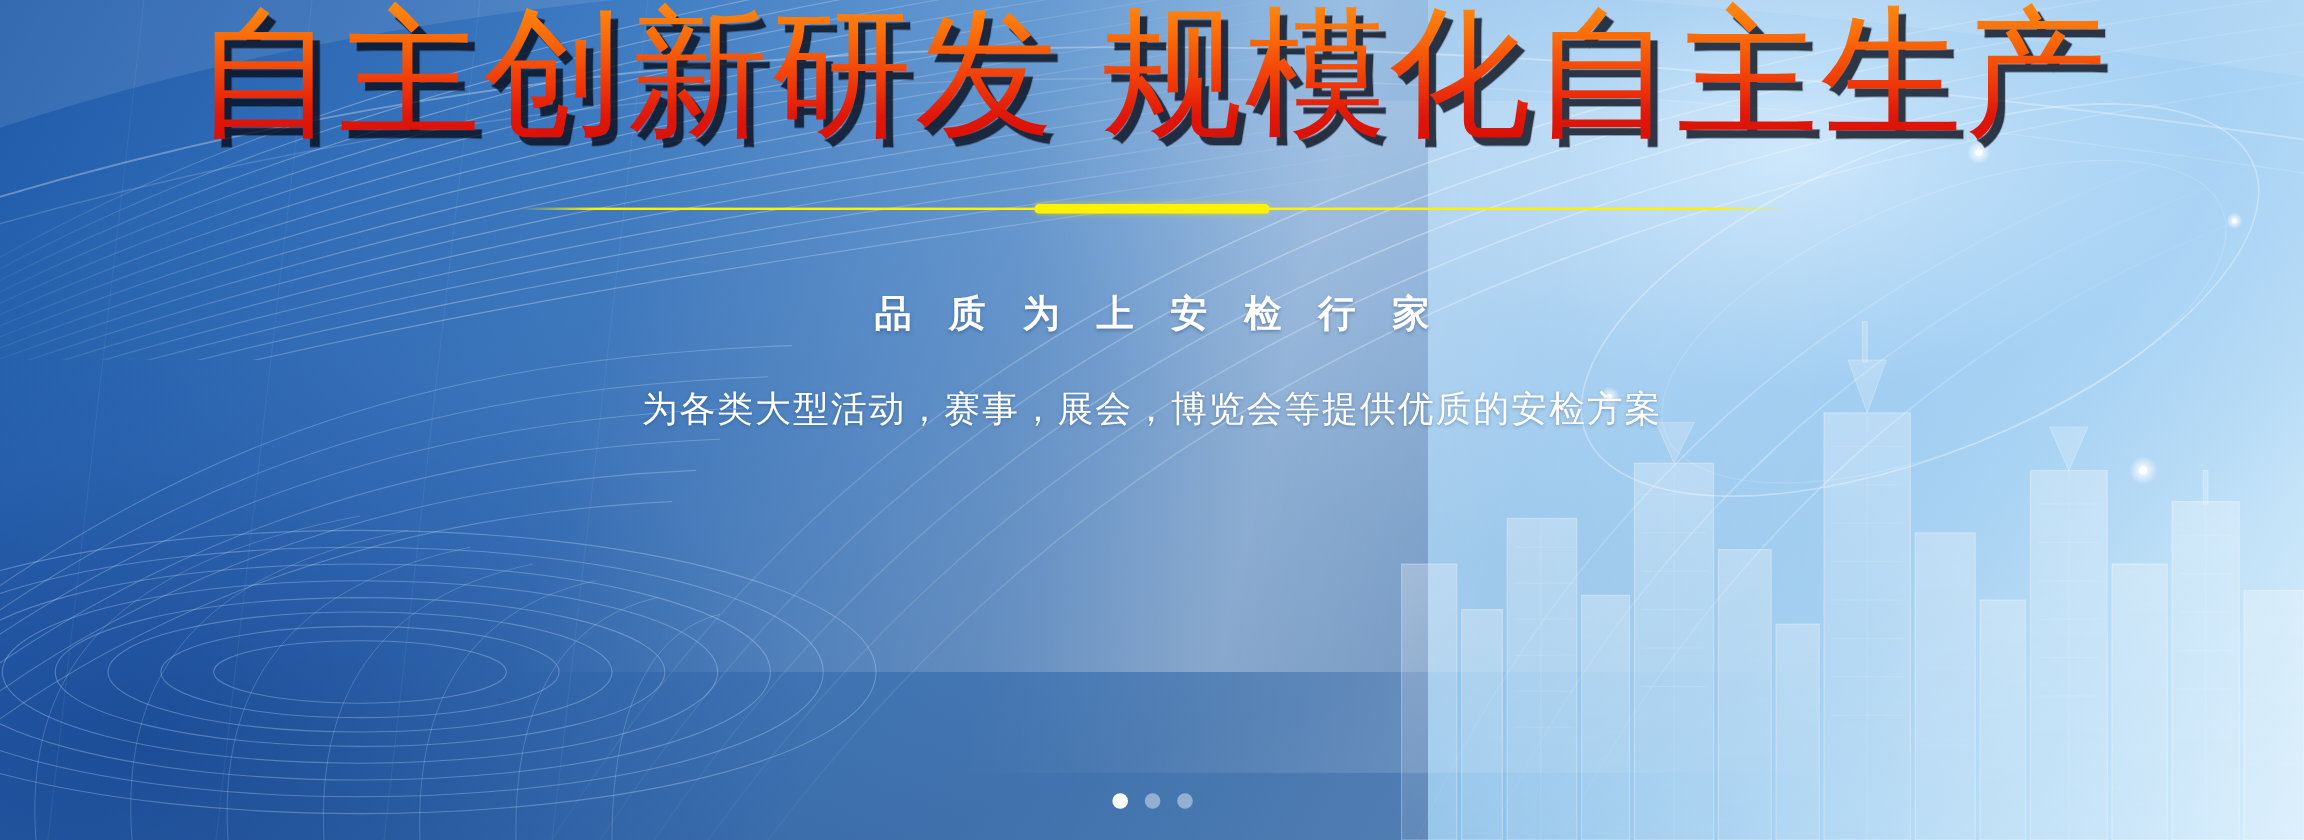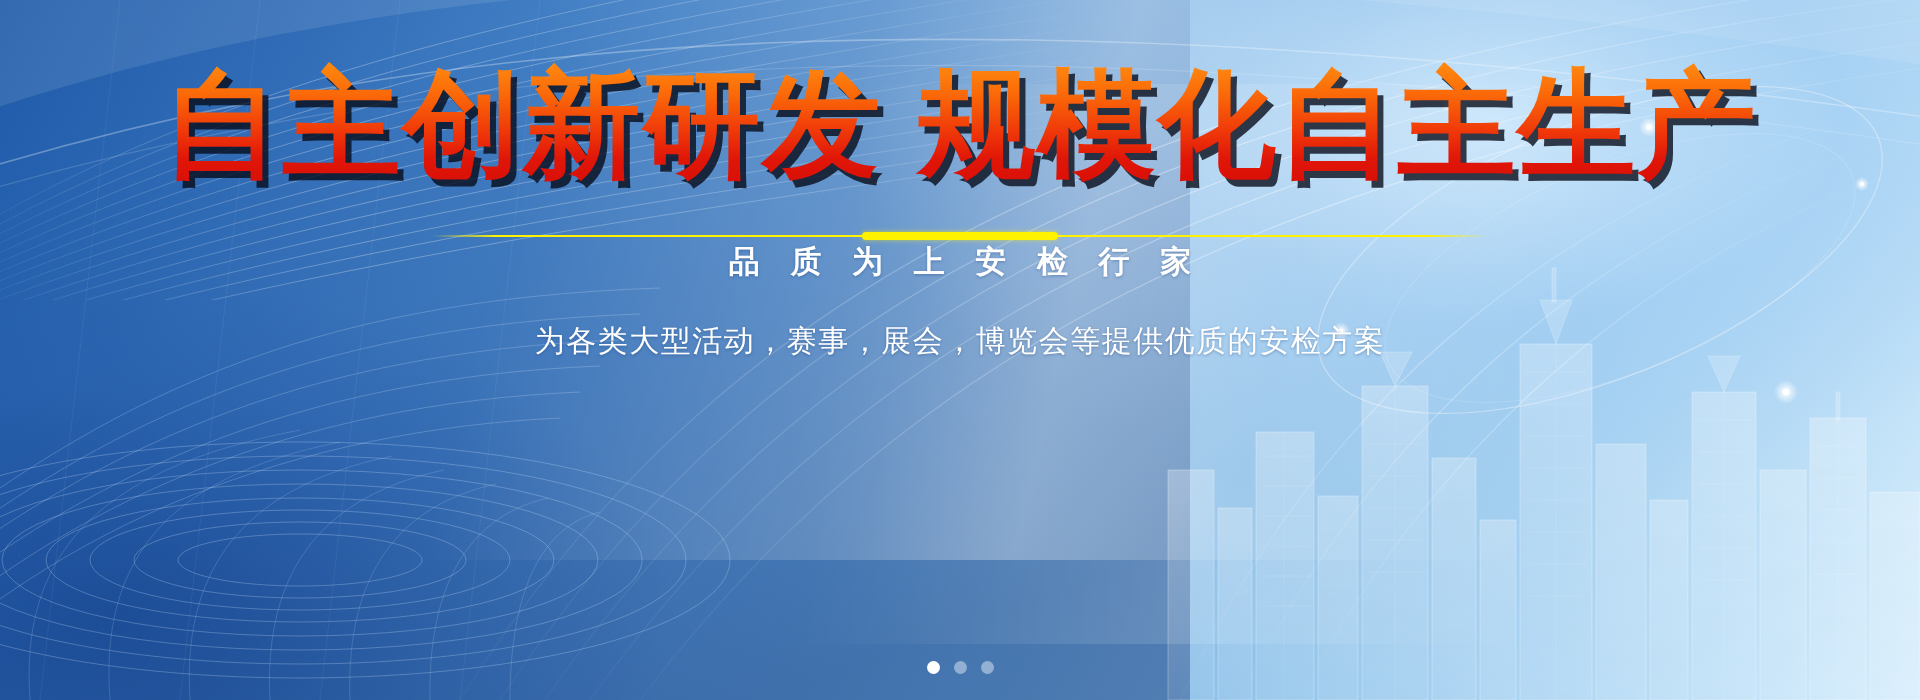--- a/index.html
+++ b/index.html
@@ -49,24 +49,23 @@
 
   svg.art{ position:absolute; left:0; top:0; width:1920px; height:700px; pointer-events:none; }
 
   
   .content{
     position:absolute; left:0; top:0; width:1920px; height:700px;
     display:flex; flex-direction:column; align-items:center;
   }
 
   .headline{
-    margin-top:62px;
     font-size:118px;
     line-height:1.06;
-    font-weight:700;
+    font-weight:400;
     letter-spacing:2px;
     white-space:nowrap;
     background:linear-gradient(180deg,#ff8b10 0%, #fb6a08 24%, #f03a09 52%, #e01608 74%, #d60d06 100%);
     -webkit-background-clip:text;
     background-clip:text;
     color:transparent;
     -webkit-text-fill-color:transparent;
     filter:drop-shadow(6px 7px 0 rgba(8,12,26,0.80));
     padding:0 10px 6px 10px;
   }
@@ -82,20 +81,21 @@
     background:linear-gradient(90deg, rgba(255,242,0,0) 0%, #fff200 6%, #fff200 94%, rgba(255,242,0,0) 100%);
   }
   .divider .thick{
     position:absolute; left:50%; transform:translateX(-50%);
     top:1px; width:196px; height:8px; border-radius:4px;
     background:#fff200;
     box-shadow:0 0 5px rgba(255,242,0,0.55);
   }
 
   .slogan{
+    margin-top:62px;
     font-size:31px;
     font-weight:700;
     color:#ffffff;
     letter-spacing:11px;
     text-indent:11px;
     white-space:nowrap;
     text-shadow:0 1px 3px rgba(14,50,104,0.35);
   }
 
   .desc{

